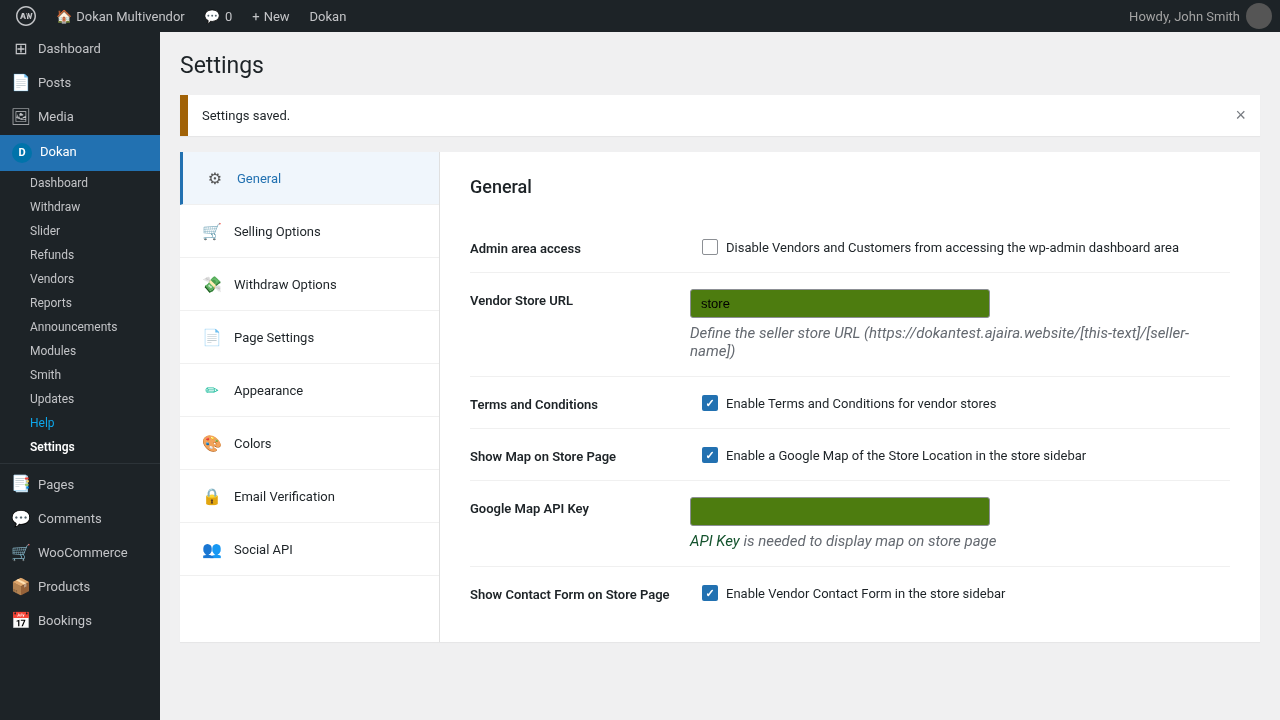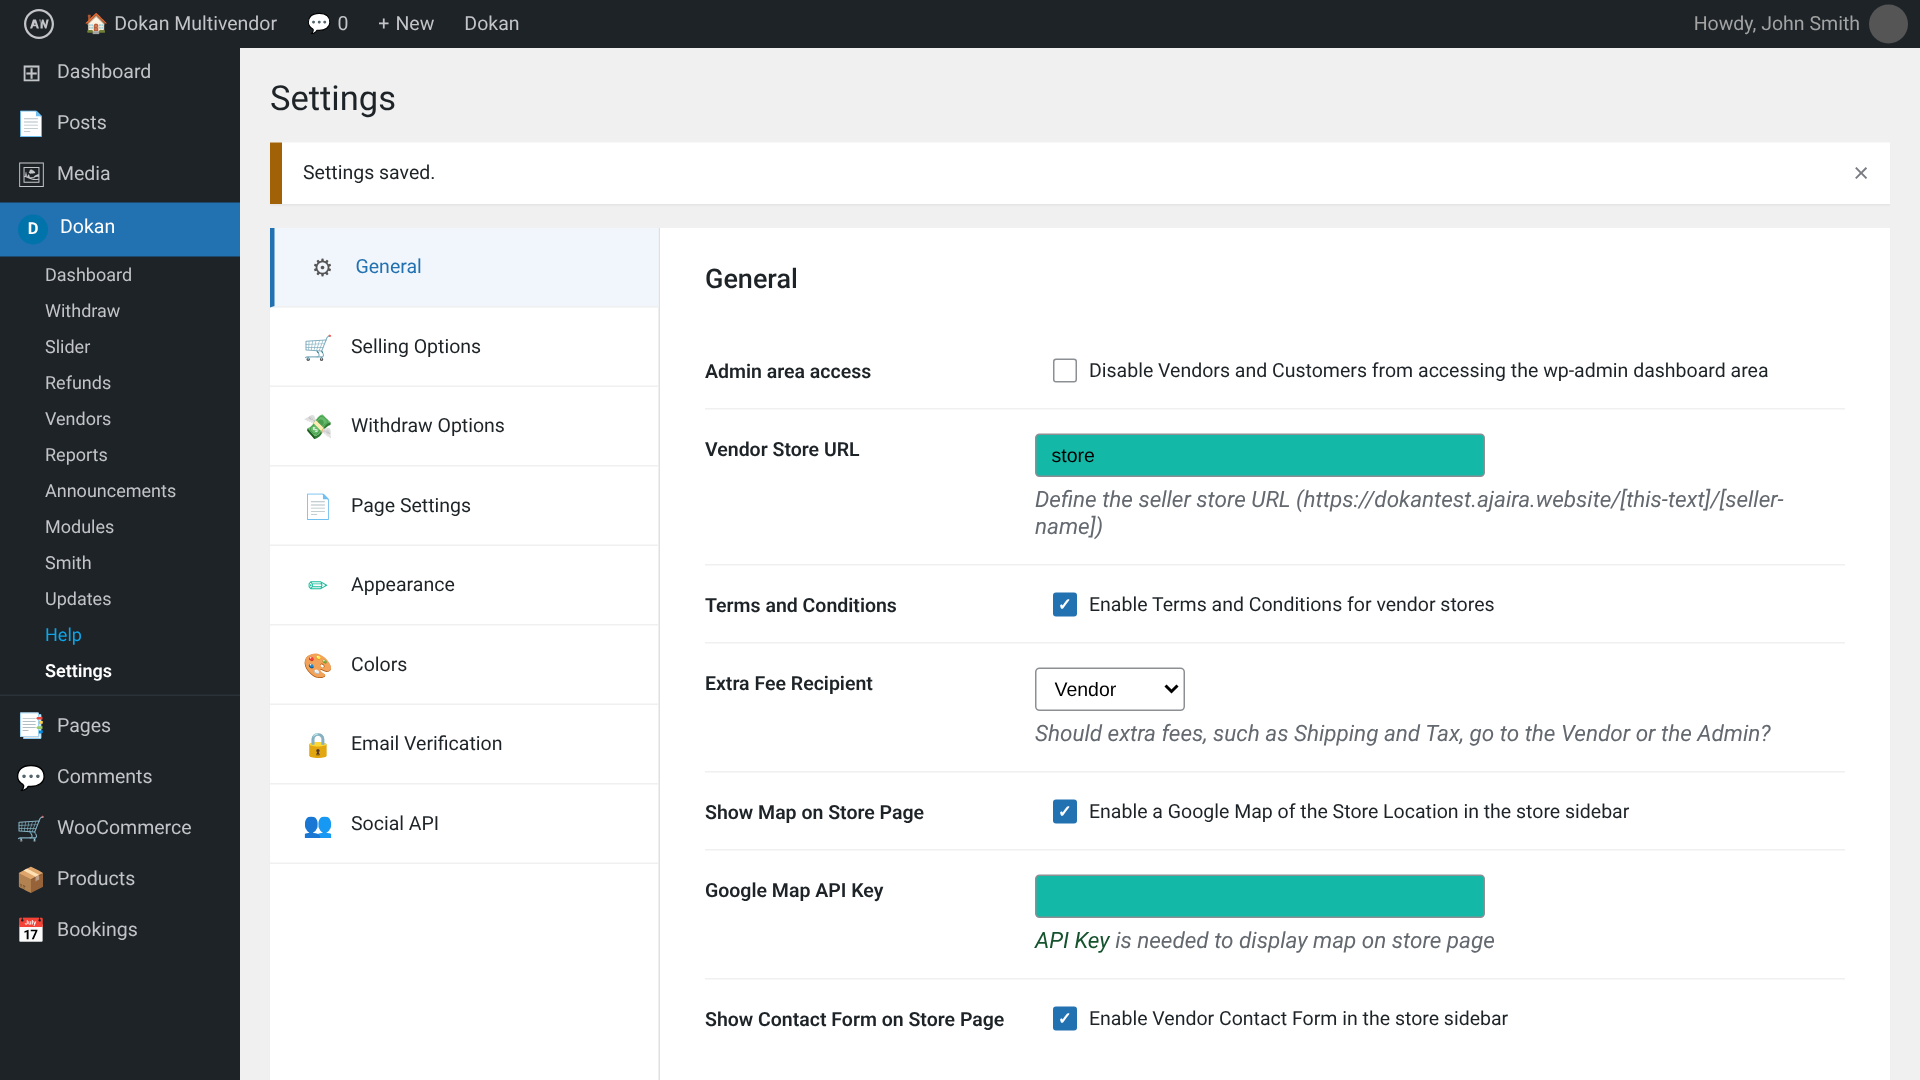--- a/index.html
+++ b/index.html
@@ -150,21 +150,21 @@
       margin-top: 6px;
       font-style: italic;
     }
     .form-field .field-description a { color: #14532d; text-decoration: none; }
     .text-input {
       border: 1px solid #8c8f94;
       border-radius: 3px;
       padding: 6px 10px;
       font-size: 13px;
       width: 300px;
-      background: #14b8a6;
+      background: #4d7c0f;
     }
     select.form-select {
       border: 1px solid #8c8f94;
       border-radius: 3px;
       padding: 5px 28px 5px 8px;
       font-size: 13px;
       background: #fff;
       appearance: auto;
     }
     .checked-blue {
@@ -356,30 +356,20 @@
           <div class="form-row">
             <div class="form-label">Terms and Conditions</div>
             <div class="form-field">
               <label>
                 <span class="checked-blue"></span>
                 <span>Enable Terms and Conditions for vendor stores</span>
               </label>
             </div>
           </div>
 
-          <div class="form-row">
-            <div class="form-label">Extra Fee Recipient</div>
-            <div class="form-field">
-              <select class="form-select">
-                <option>Vendor</option>
-                <option>Admin</option>
-              </select>
-              <div class="field-description">Should extra fees, such as Shipping and Tax, go to the Vendor or the Admin?</div>
-            </div>
-          </div>
 
           <div class="form-row">
             <div class="form-label">Show Map on Store Page</div>
             <div class="form-field">
               <label>
                 <span class="checked-blue"></span>
                 <span>Enable a Google Map of the Store Location in the store sidebar</span>
               </label>
             </div>
           </div>

